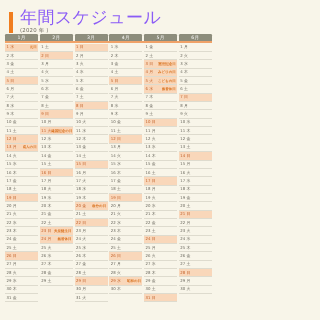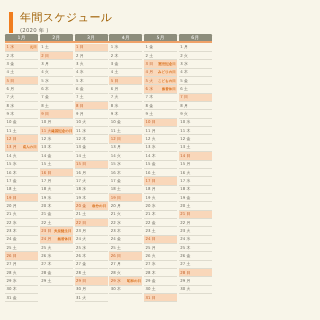--- a/index.html
+++ b/index.html
@@ -18,21 +18,21 @@
   .header{
     display:flex;align-items:flex-start;
     padding:11px 0 0 9px;
   }
   .accent-bar{
     width:4px;height:21px;background:#f07d1e;flex:0 0 auto;
     margin-top:1px;
   }
   .titles{margin-left:7px;}
   .main-title{
-    font-size:11px;line-height:13px;color:#a16207;letter-spacing:.4px;
+    font-size:17px;line-height:13px;color:#8b5cf6;letter-spacing:.4px;
     white-space:nowrap;
   }
   .sub-title{
     font-size:5.4px;line-height:8px;color:#6e6b60;margin-top:2px;
     letter-spacing:.2px;
   }
   
   .grid{
     position:absolute;left:5px;top:34px;width:207px;
   }

